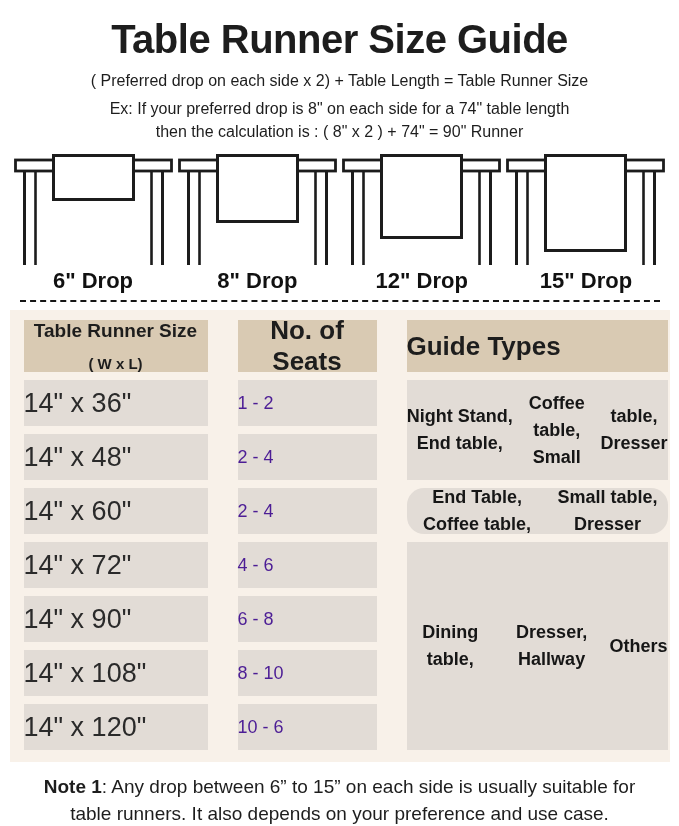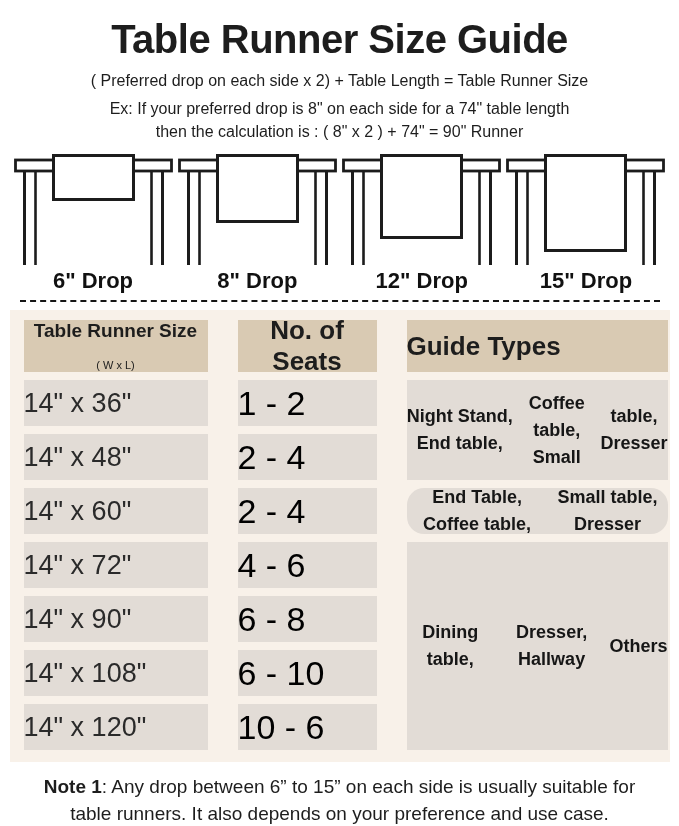--- a/index.html
+++ b/index.html
@@ -32,24 +32,24 @@
     display:grid;
     grid-template-columns:184px 139px 261px;
     column-gap:30px;
     grid-template-rows:52px repeat(7,46px);
     row-gap:8px;
   }
   .cell{display:flex;align-items:center;justify-content:space-between;text-align:center;}
   .hcell{background:var(--header-bg);}
   .dcell{background:var(--cell-bg);}
   .h1cell{flex-direction:column;font-weight:700;font-size:19px;line-height:1.15;}
-  .h1sub{font-weight:400;font-size:11px;}
+  .h1sub{font-weight:700;font-size:15px;}
   .hbig{font-weight:700;font-size:26px;}
   .size-cell{font-size:27px;color:#2a2a2a;}
-  .seats-cell{font-size:34px;color:#000000;}
+  .seats-cell{font-size:18px;color:#4c1d95;}
   .type-cell{flex-direction:row;font-weight:700;font-size:18px;line-height:1.5;color:#161616;}
 
   .notes{margin-top:12px;text-align:center;font-size:19px;line-height:1.42;}
   .note-line{white-space:nowrap;}
   .note-bold{font-weight:700;}
 </style>
 </head>
 <body>
 
 <div class="page">
@@ -125,21 +125,21 @@
       <div class="cell dcell seats-cell" style="grid-area: 2 / 2;">1 - 2</div>
       <div class="cell dcell size-cell" style="grid-area: 3 / 1;">14" x 48"</div>
       <div class="cell dcell seats-cell" style="grid-area: 3 / 2;">2 - 4</div>
       <div class="cell dcell size-cell" style="grid-area: 4 / 1;">14" x 60"</div>
       <div class="cell dcell seats-cell" style="grid-area: 4 / 2;">2 - 4</div>
       <div class="cell dcell size-cell" style="grid-area: 5 / 1;">14" x 72"</div>
       <div class="cell dcell seats-cell" style="grid-area: 5 / 2;">4 - 6</div>
       <div class="cell dcell size-cell" style="grid-area: 6 / 1;">14" x 90"</div>
       <div class="cell dcell seats-cell" style="grid-area: 6 / 2;">6 - 8</div>
       <div class="cell dcell size-cell" style="grid-area: 7 / 1;">14" x 108"</div>
-      <div class="cell dcell seats-cell" style="grid-area: 7 / 2;">6 - 10</div>
+      <div class="cell dcell seats-cell" style="grid-area: 7 / 2;">8 - 10</div>
       <div class="cell dcell size-cell" style="grid-area: 8 / 1;">14" x 120"</div>
       <div class="cell dcell seats-cell" style="grid-area: 8 / 2;">10 - 6</div>
       <div class="cell dcell type-cell" style="grid-area: 2 / 3 / span 2;">
         <div>Night Stand, End table,</div>
         <div>Coffee table, Small</div>
         <div>table, Dresser</div>
       </div>
       <div class="cell dcell type-cell" style="grid-area: 4 / 3 / span 1; border-radius: 17px;">
         <div>End Table, Coffee table,</div>
         <div>Small table, Dresser</div>

